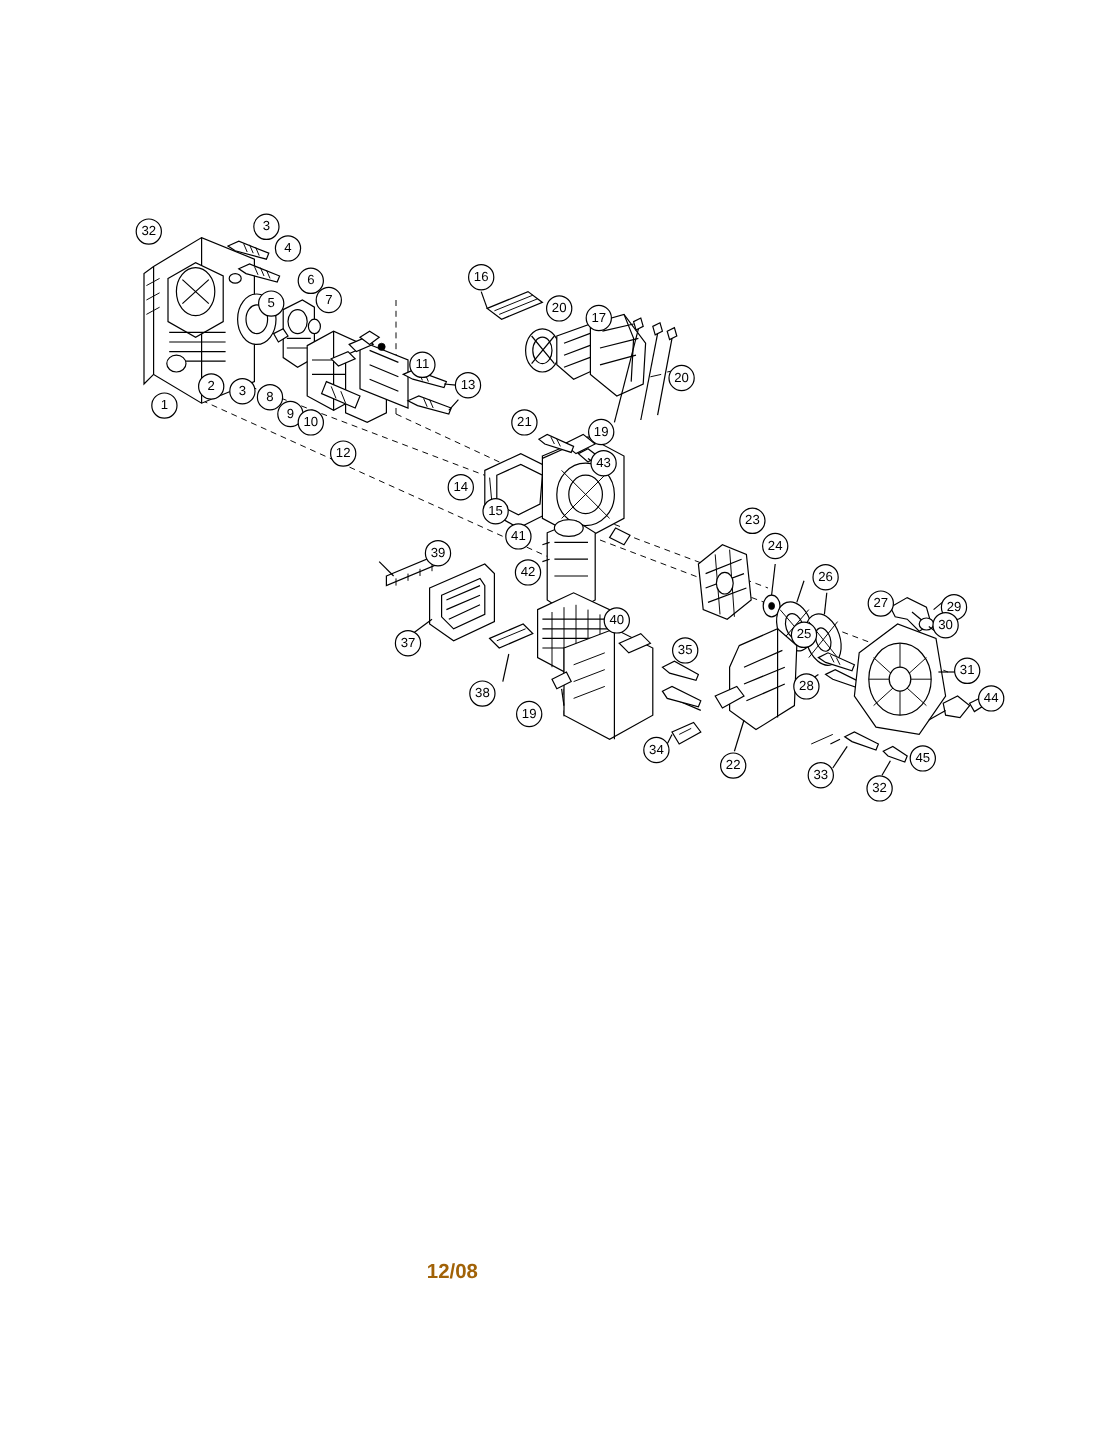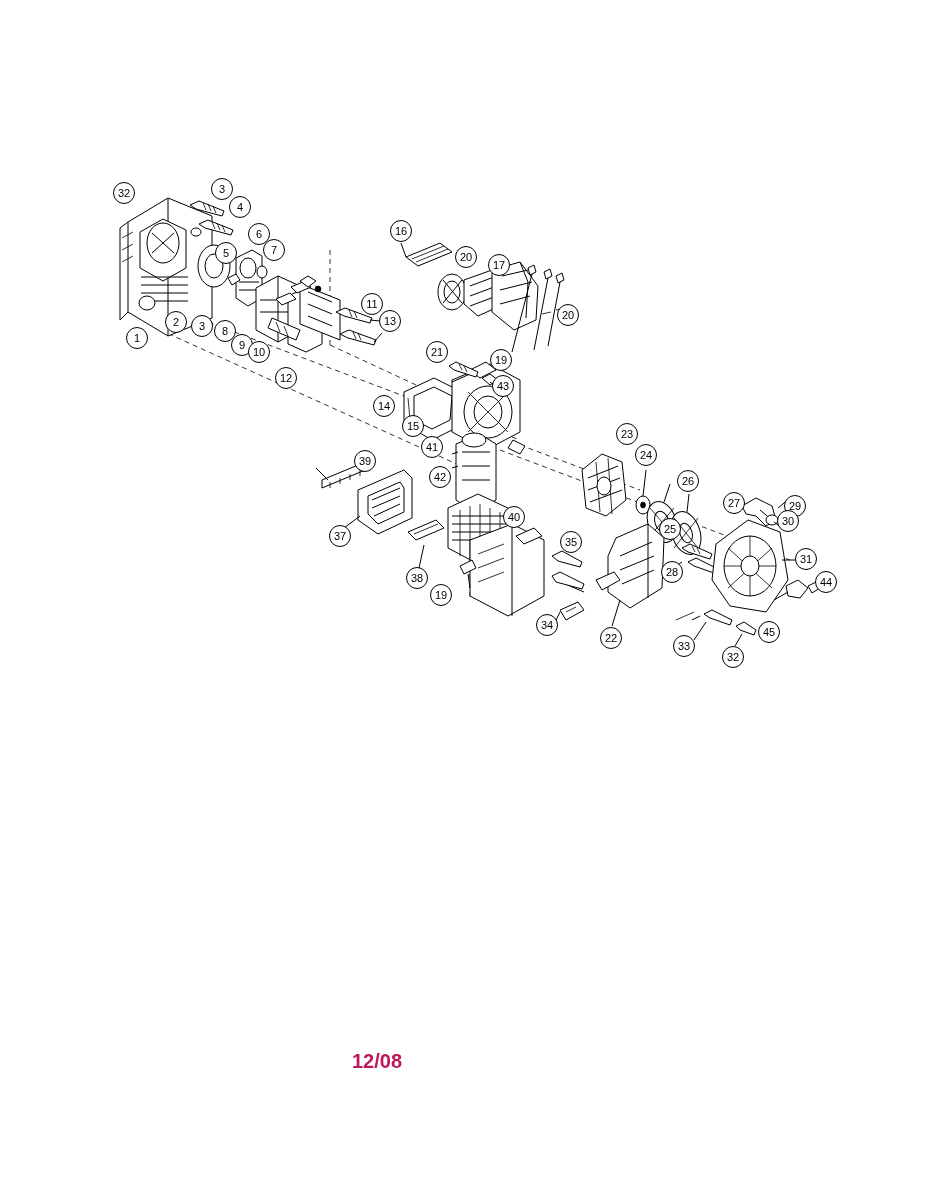--- a/index.html
+++ b/index.html
@@ -51,24 +51,24 @@
     font-weight: normal;
     box-sizing: border-box;
     user-select: none;
   }
   #footer-date {
     position: absolute;
     left: 0;
     top: 1050px;
     width: 754px;
     text-align: center;
-    font-size: 20px;
+    font-size: 17px;
     font-weight: bold;
     font-family: "Liberation Sans", sans-serif;
-    color: #be185d;
+    color: #a16207;
   }
   .ln { stroke: #000; stroke-width: 1; fill: none; }
   .ln-thin { stroke: #000; stroke-width: 0.8; fill: none; }
   .ln-dash { stroke: #000; stroke-width: 0.8; fill: none; stroke-dasharray: 5 4; }
   .fillw { fill: #ffffff; stroke: #000; stroke-width: 1; }
   .fillk { fill: #000000; stroke: #000; stroke-width: 0.6; }
 </style>
 </head>
 <body>
 
@@ -315,21 +315,21 @@
       <div class="callout" style="left: 226px; top: 253px;">5</div>
       <div class="callout" style="left: 259px; top: 234px;">6</div>
       <div class="callout" style="left: 274px; top: 250px;">7</div>
       <div class="callout" style="left: 137px; top: 338px;">1</div>
       <div class="callout" style="left: 176px; top: 322px;">2</div>
       <div class="callout" style="left: 202px; top: 326px;">3</div>
       <div class="callout" style="left: 225px; top: 331px;">8</div>
       <div class="callout" style="left: 242px; top: 345px;">9</div>
       <div class="callout" style="left: 259px; top: 352px;">10</div>
       <div class="callout" style="left: 286px; top: 378px;">12</div>
-      <div class="callout" style="left: 372px; top: 269px; margin-top: 24px;">11</div>
+      <div class="callout" style="left: 352px; top: 269px; margin-top: 24px;">11</div>
       <div class="callout" style="left: 390px; top: 321px;">13</div>
       <div class="callout" style="left: 401px; top: 231px;">16</div>
       <div class="callout" style="left: 466px; top: 257px;">20</div>
       <div class="callout" style="left: 499px; top: 265px;">17</div>
       <div class="callout" style="left: 568px; top: 315px;">20</div>
       <div class="callout" style="left: 501px; top: 360px;">19</div>
       <div class="callout" style="left: 437px; top: 352px;">21</div>
       <div class="callout" style="left: 503px; top: 386px;">43</div>
       <div class="callout" style="left: 384px; top: 406px;">14</div>
       <div class="callout" style="left: 413px; top: 426px;">15</div>
@@ -344,21 +344,21 @@
       <div class="callout" style="left: 826px; top: 582px;">44</div>
       <div class="callout" style="left: 769px; top: 632px;">45</div>
       <div class="callout" style="left: 672px; top: 572px;">28</div>
       <div class="callout" style="left: 684px; top: 646px;">33</div>
       <div class="callout" style="left: 733px; top: 657px;">32</div>
       <div class="callout" style="left: 611px; top: 638px;">22</div>
       <div class="callout" style="left: 547px; top: 625px;">34</div>
       <div class="callout" style="left: 571px; top: 542px;">35</div>
       <div class="callout" style="left: 514px; top: 517px;">40</div>
       <div class="callout" style="left: 441px; top: 595px;">19</div>
-      <div class="callout" style="left: 417px; top: 578px;">38</div>
+      <div class="callout" style="left: 402px; top: 578px;">38</div>
       <div class="callout" style="left: 340px; top: 536px;">37</div>
       <div class="callout" style="left: 310px; top: 461px; margin-left: 44px;">39</div>
       <div class="callout" style="left: 432px; top: 447px;">41</div>
       <div class="callout" style="left: 440px; top: 477px;">42</div>
     </div>
 
   <div id="footer-date">12/08</div>
 </div>
 
 </body></html>

